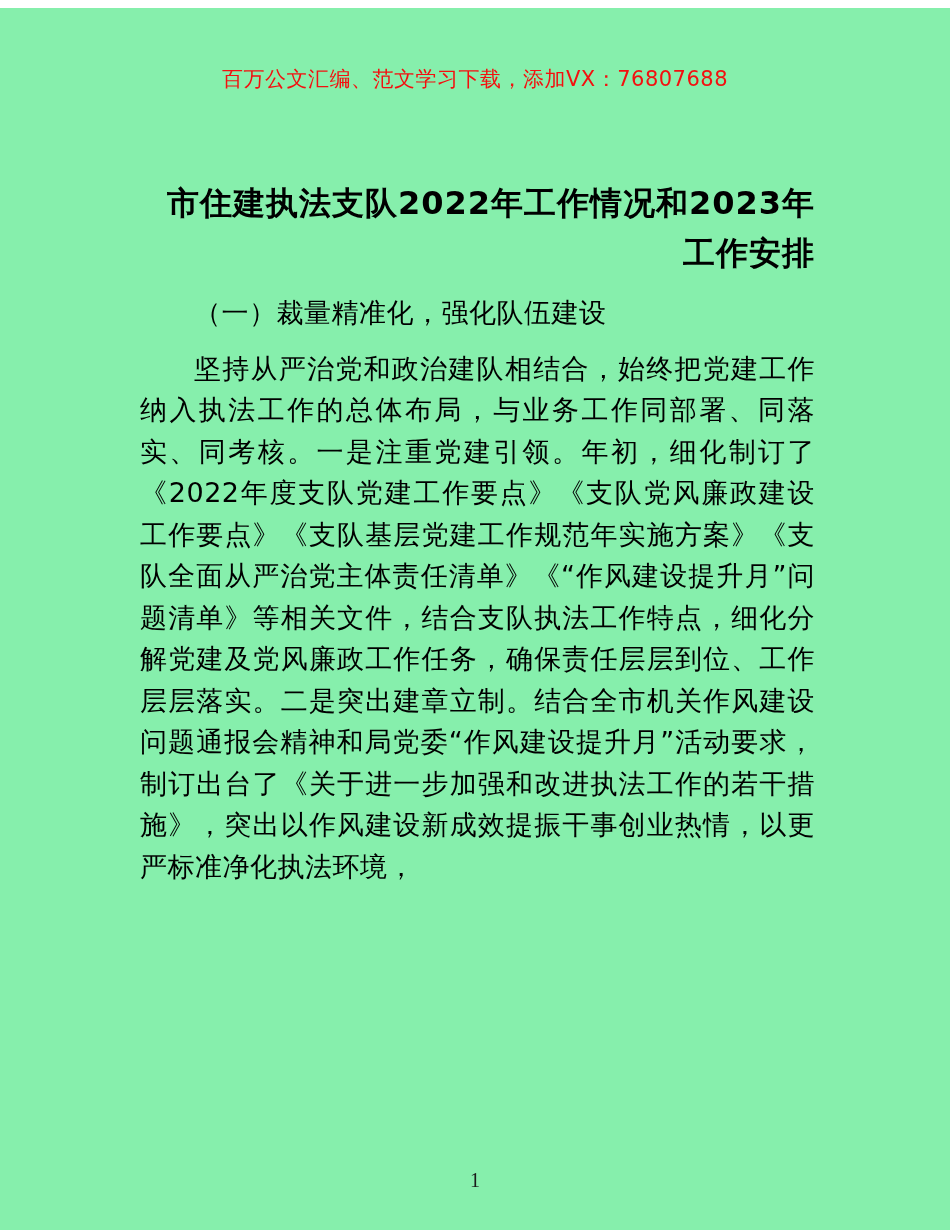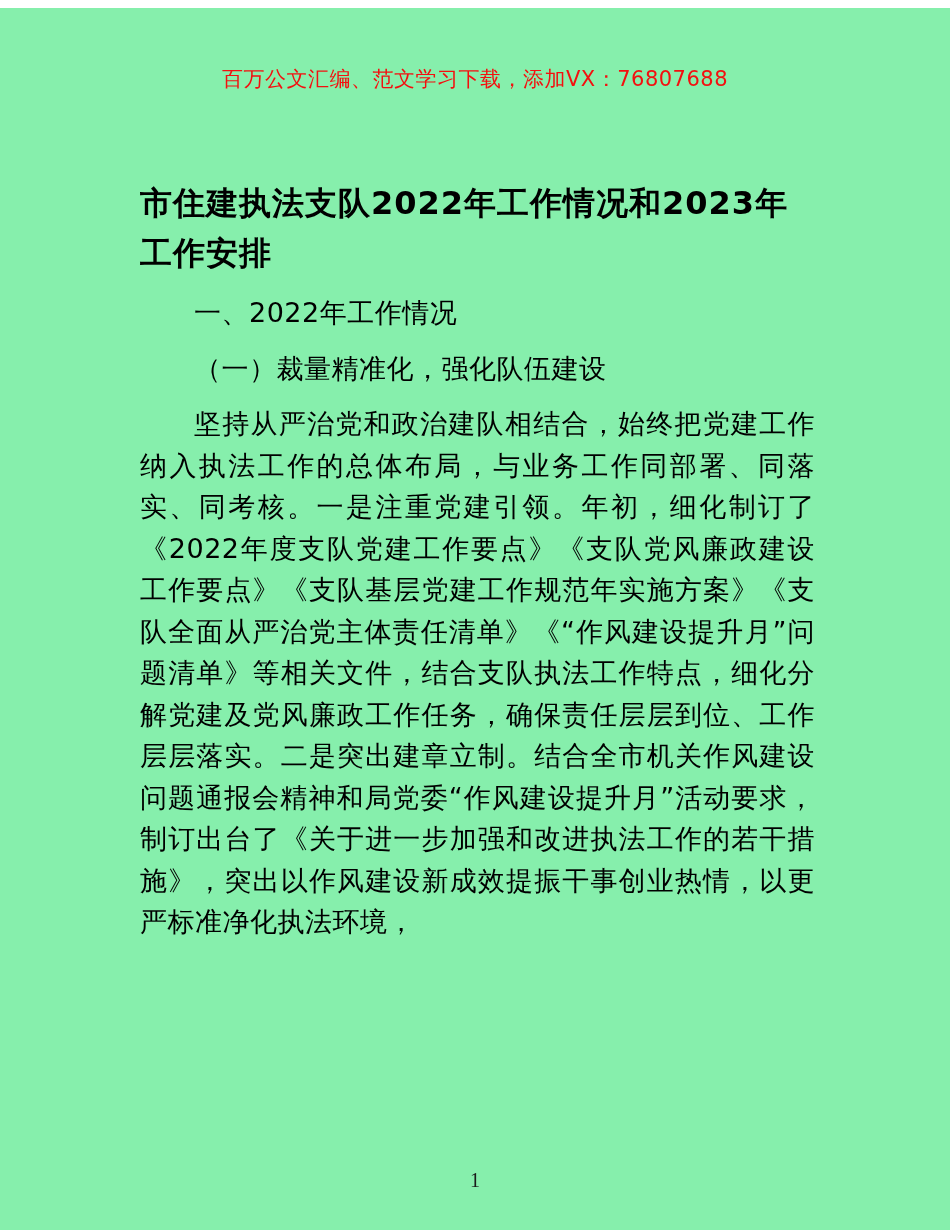--- a/index.html
+++ b/index.html
@@ -23,21 +23,21 @@
     letter-spacing: 0.5px;
   }
   .content {
     padding: 0 135px 0 140px;
     text-align: justify;
   }
   .title {
     font-size: 32px;
     font-weight: bold;
     line-height: 50px;
-    text-align: left;
+    text-align: right;
     margin: 84px 0 8px 0;
     letter-spacing: 1px;
   }
   p.body-para {
     font-size: 27px;
     line-height: 41.5px;
     text-indent: 2em;
     letter-spacing: 0.5px;
   }
   p.heading-para {
@@ -63,21 +63,20 @@
 
 <div class="page">
 
   <div class="notice">百万公文汇编、范文学习下载，添加VX：76807688</div>
 
   <div class="content">
 
     <h1 class="title">市住建执法支队2022年工作情况和2023年工作安排</h1>
 
 
-    <p class="heading-para">一、2022年工作情况</p>
 
     <p class="heading-para">（一）裁量精准化，强化队伍建设</p>
 
     <p class="body-para">坚持从严治党和政治建队相结合，始终把党建工作纳入执法工作的总体布局，与业务工作同部署、同落实、同考核。一是注重党建引领。年初，细化制订了《2022年度支队党建工作要点》《支队党风廉政建设工作要点》《支队基层党建工作规范年实施方案》《支队全面从严治党主体责任清单》《“作风建设提升月”问题清单》等相关文件，结合支队执法工作特点，细化分解党建及党风廉政工作任务，确保责任层层到位、工作层层落实。二是突出建章立制。结合全市机关作风建设问题通报会精神和局党委“作风建设提升月”活动要求，制订出台了《关于进一步加强和改进执法工作的若干措施》，突出以作风建设新成效提振干事创业热情，以更严标准净化执法环境，</p>
 
   </div>
 
   <div class="page-number">1</div>
 
 </div>

